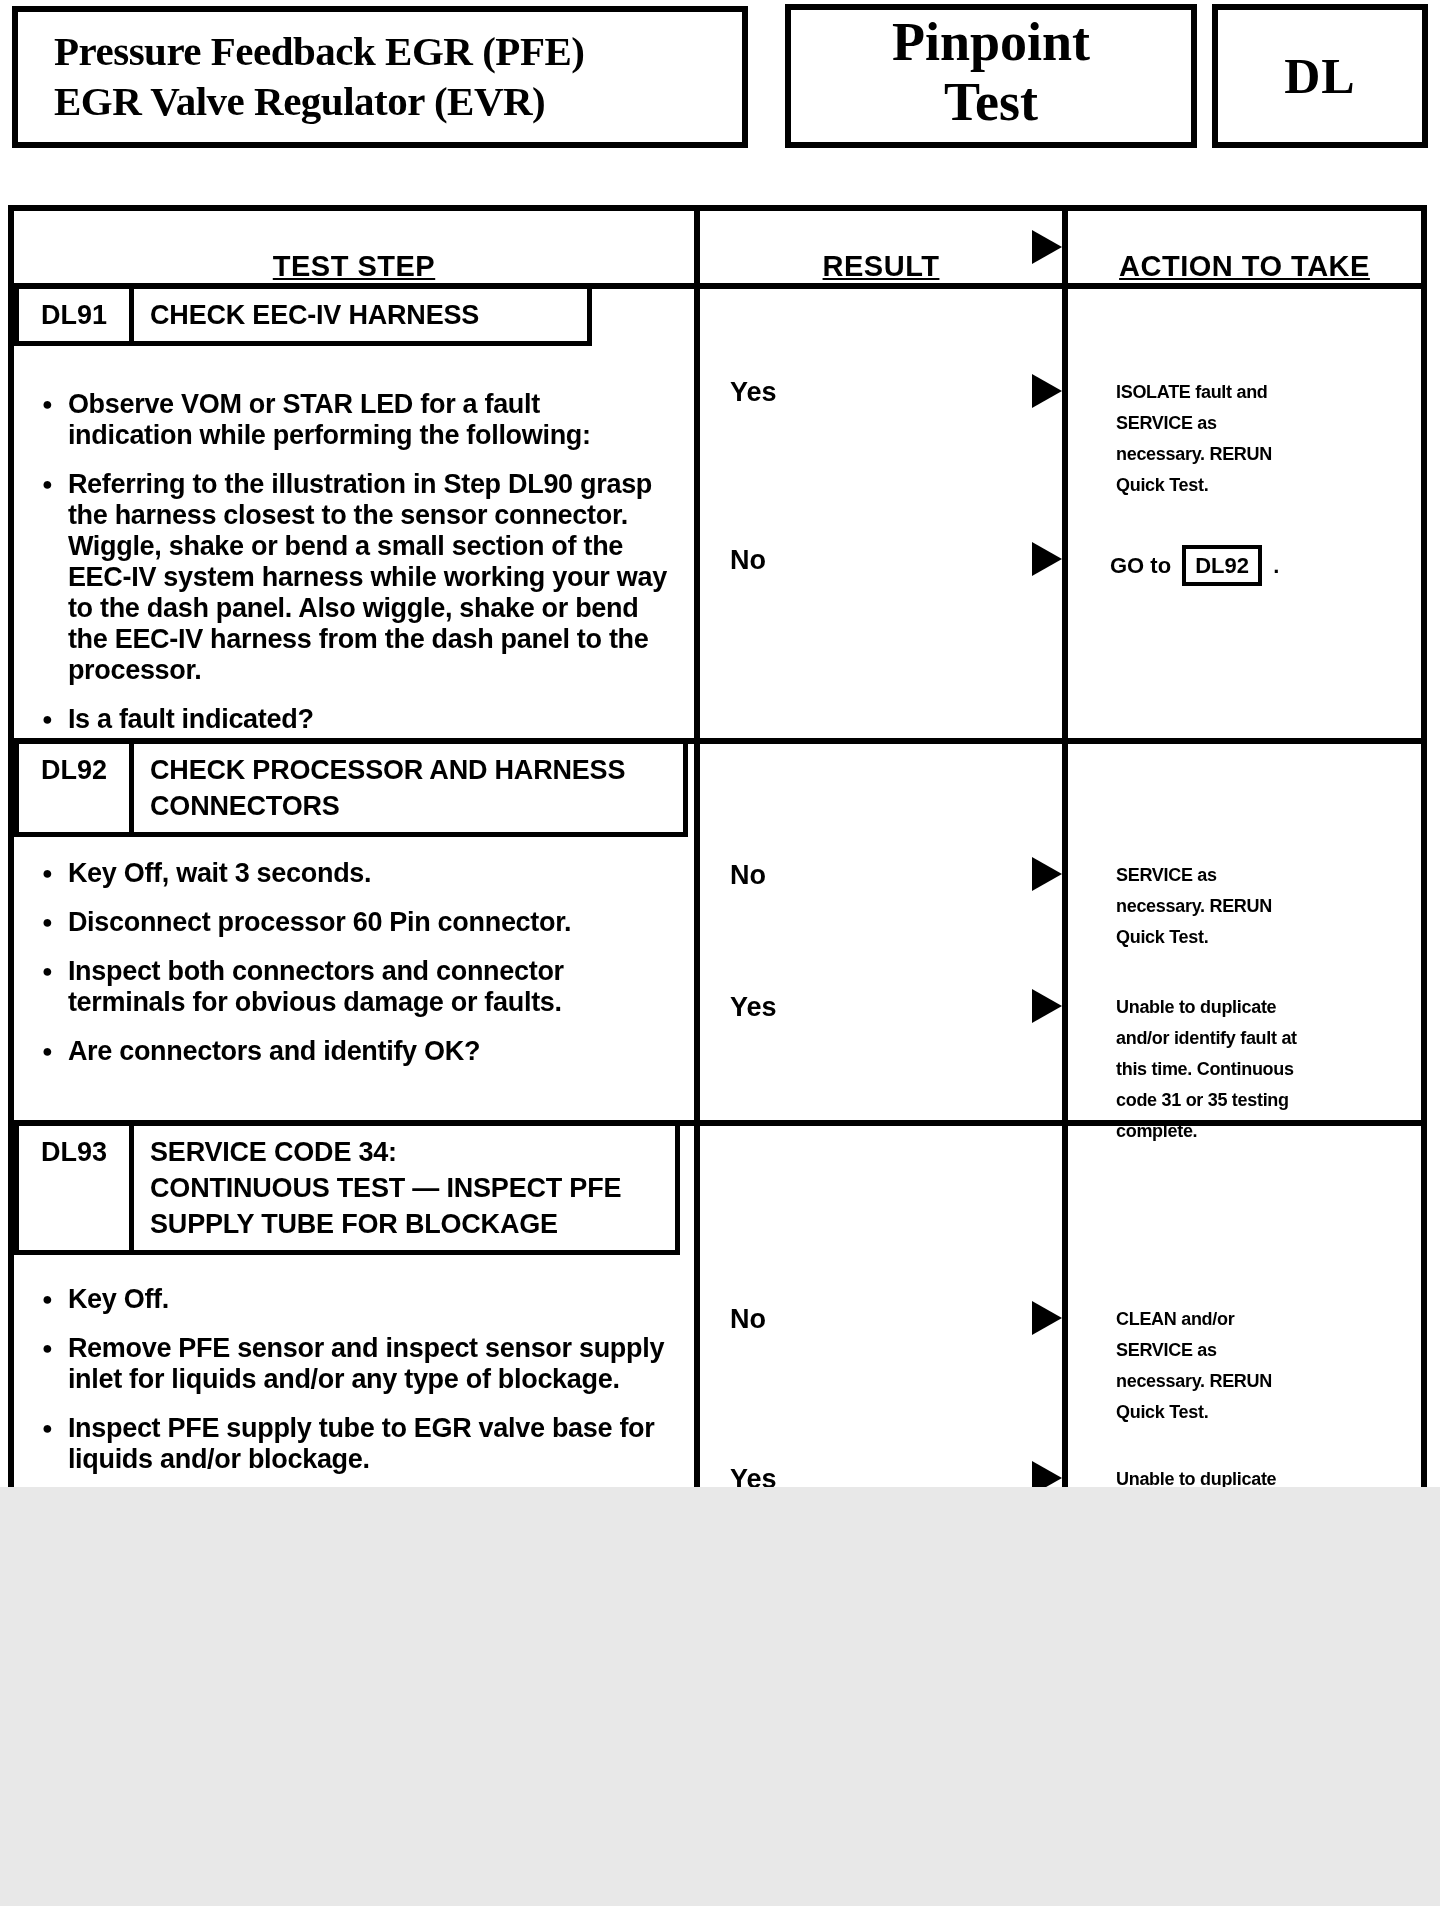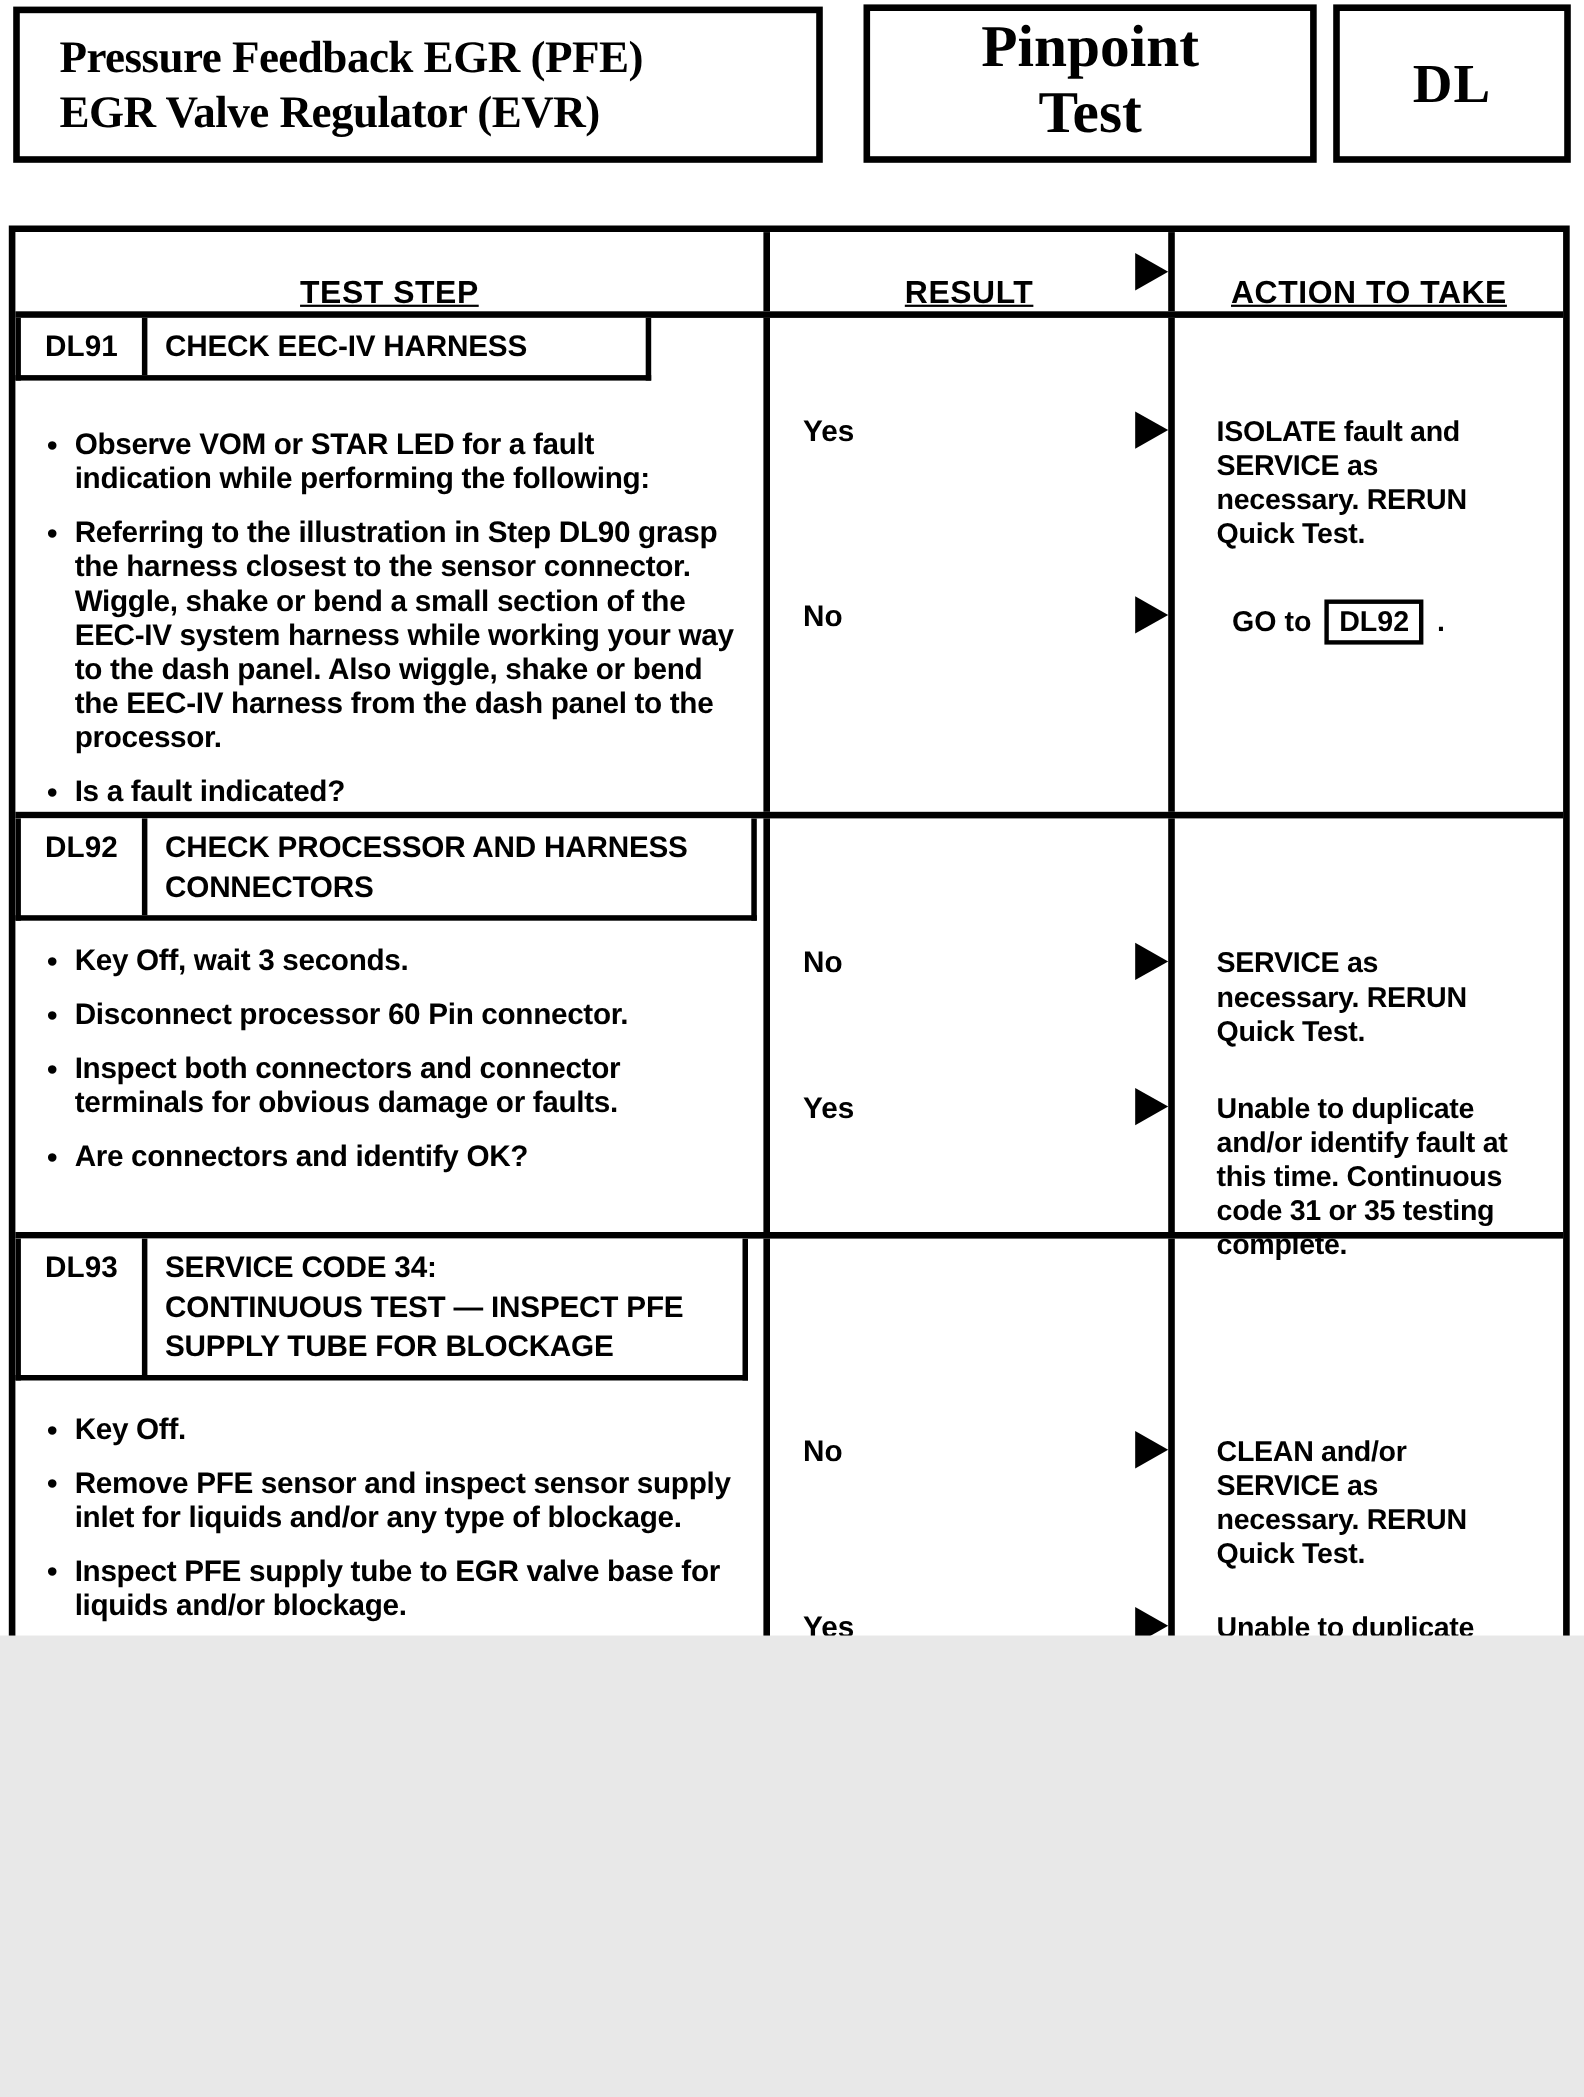--- a/index.html
+++ b/index.html
@@ -52,23 +52,23 @@
 
   
   .rrow{position:absolute;left:0;right:0;height:34px;}
   .rlabel{position:absolute;left:30px;top:0;font-weight:bold;font-size:27px;line-height:31px;}
   .arrow-icon{position:absolute;right:0;top:-3px;width:0;height:0;
               border-top:17px solid transparent;border-bottom:17px solid transparent;
               border-left:30px solid #000;}
   .thead .arrow-icon{position:absolute;right:0;top:50%;margin-top:-17px;}
 
   
-  .ablock{position:absolute;left:38px;right:26px;font-weight:bold;font-size:26px;
+  .ablock{position:absolute;left:48px;right:26px;font-weight:bold;font-size:18px;
           line-height:31px;white-space:pre-line;letter-spacing:-0.3px;}
-  .goto-line{position:absolute;left:52px;right:20px;font-weight:bold;font-size:26px;
+  .goto-line{position:absolute;left:42px;right:20px;font-weight:bold;font-size:22px;
              line-height:31px;}
   .goto-box{display:inline-block;border:4px solid #000;padding:1px 9px;margin:0 5px;
             font-weight:bold;}
 </style>
 </head>
 <body>
 
 <div class="page">
 
   <div class="hdr-box hdr-title-box">

